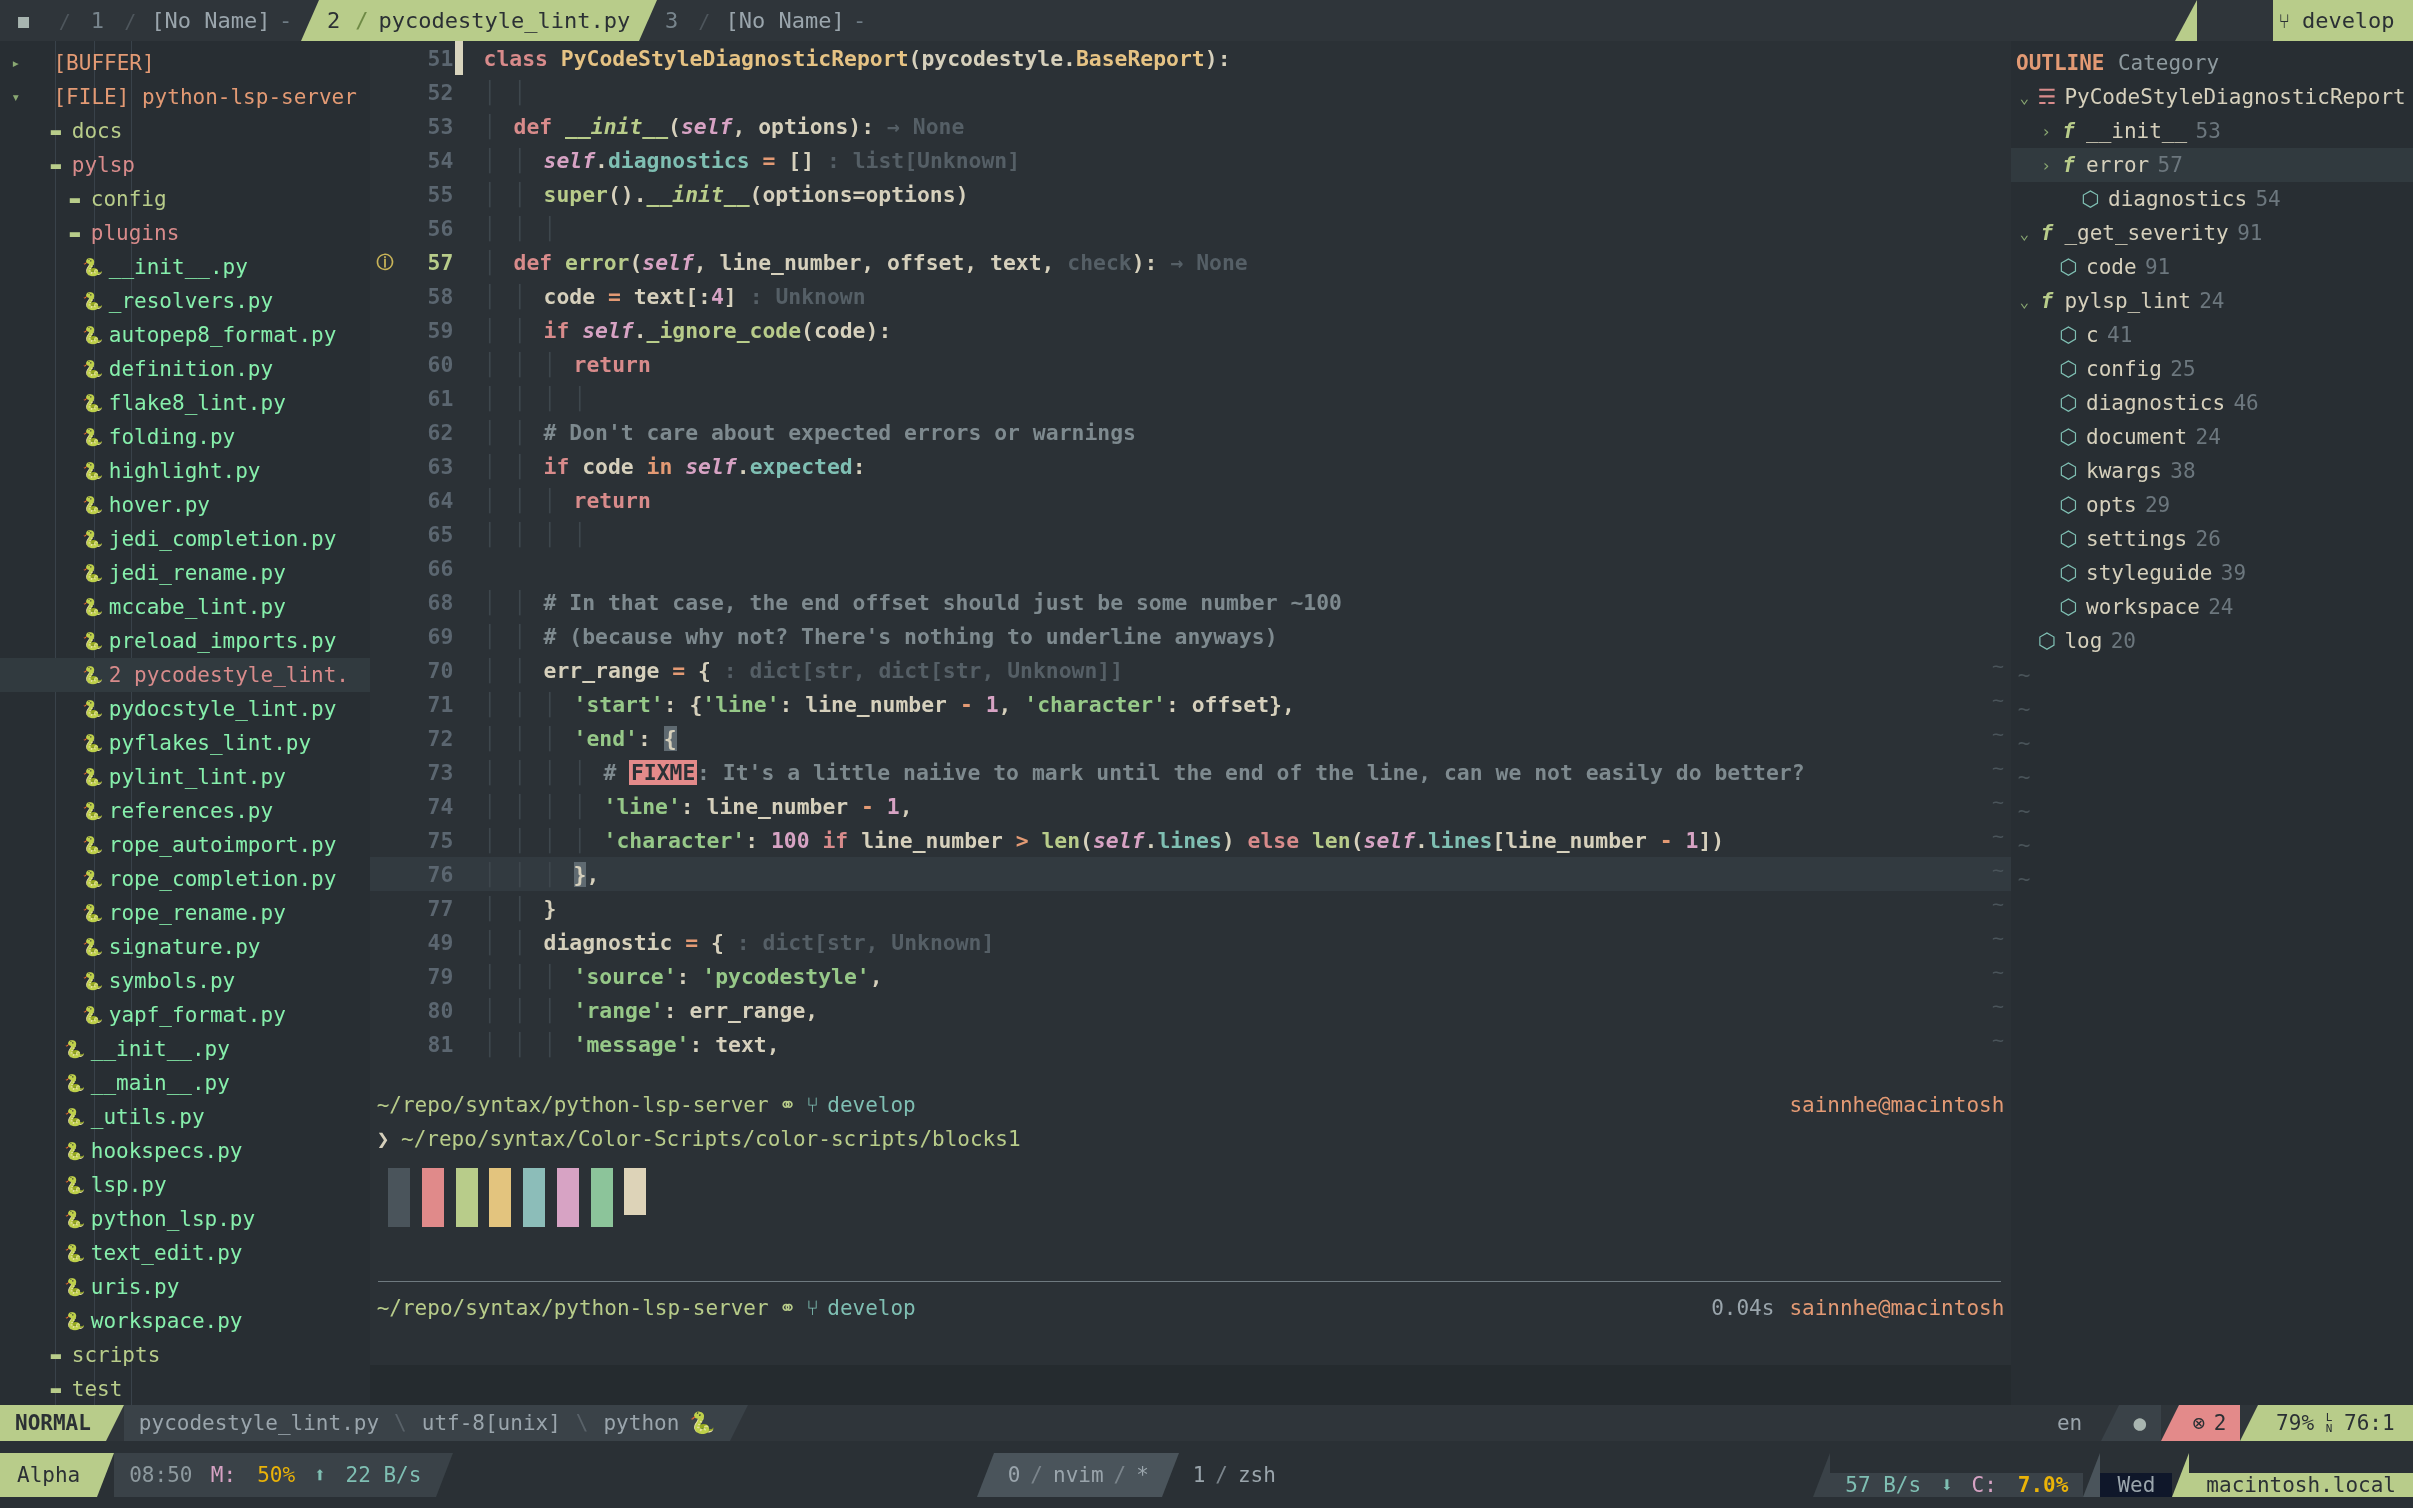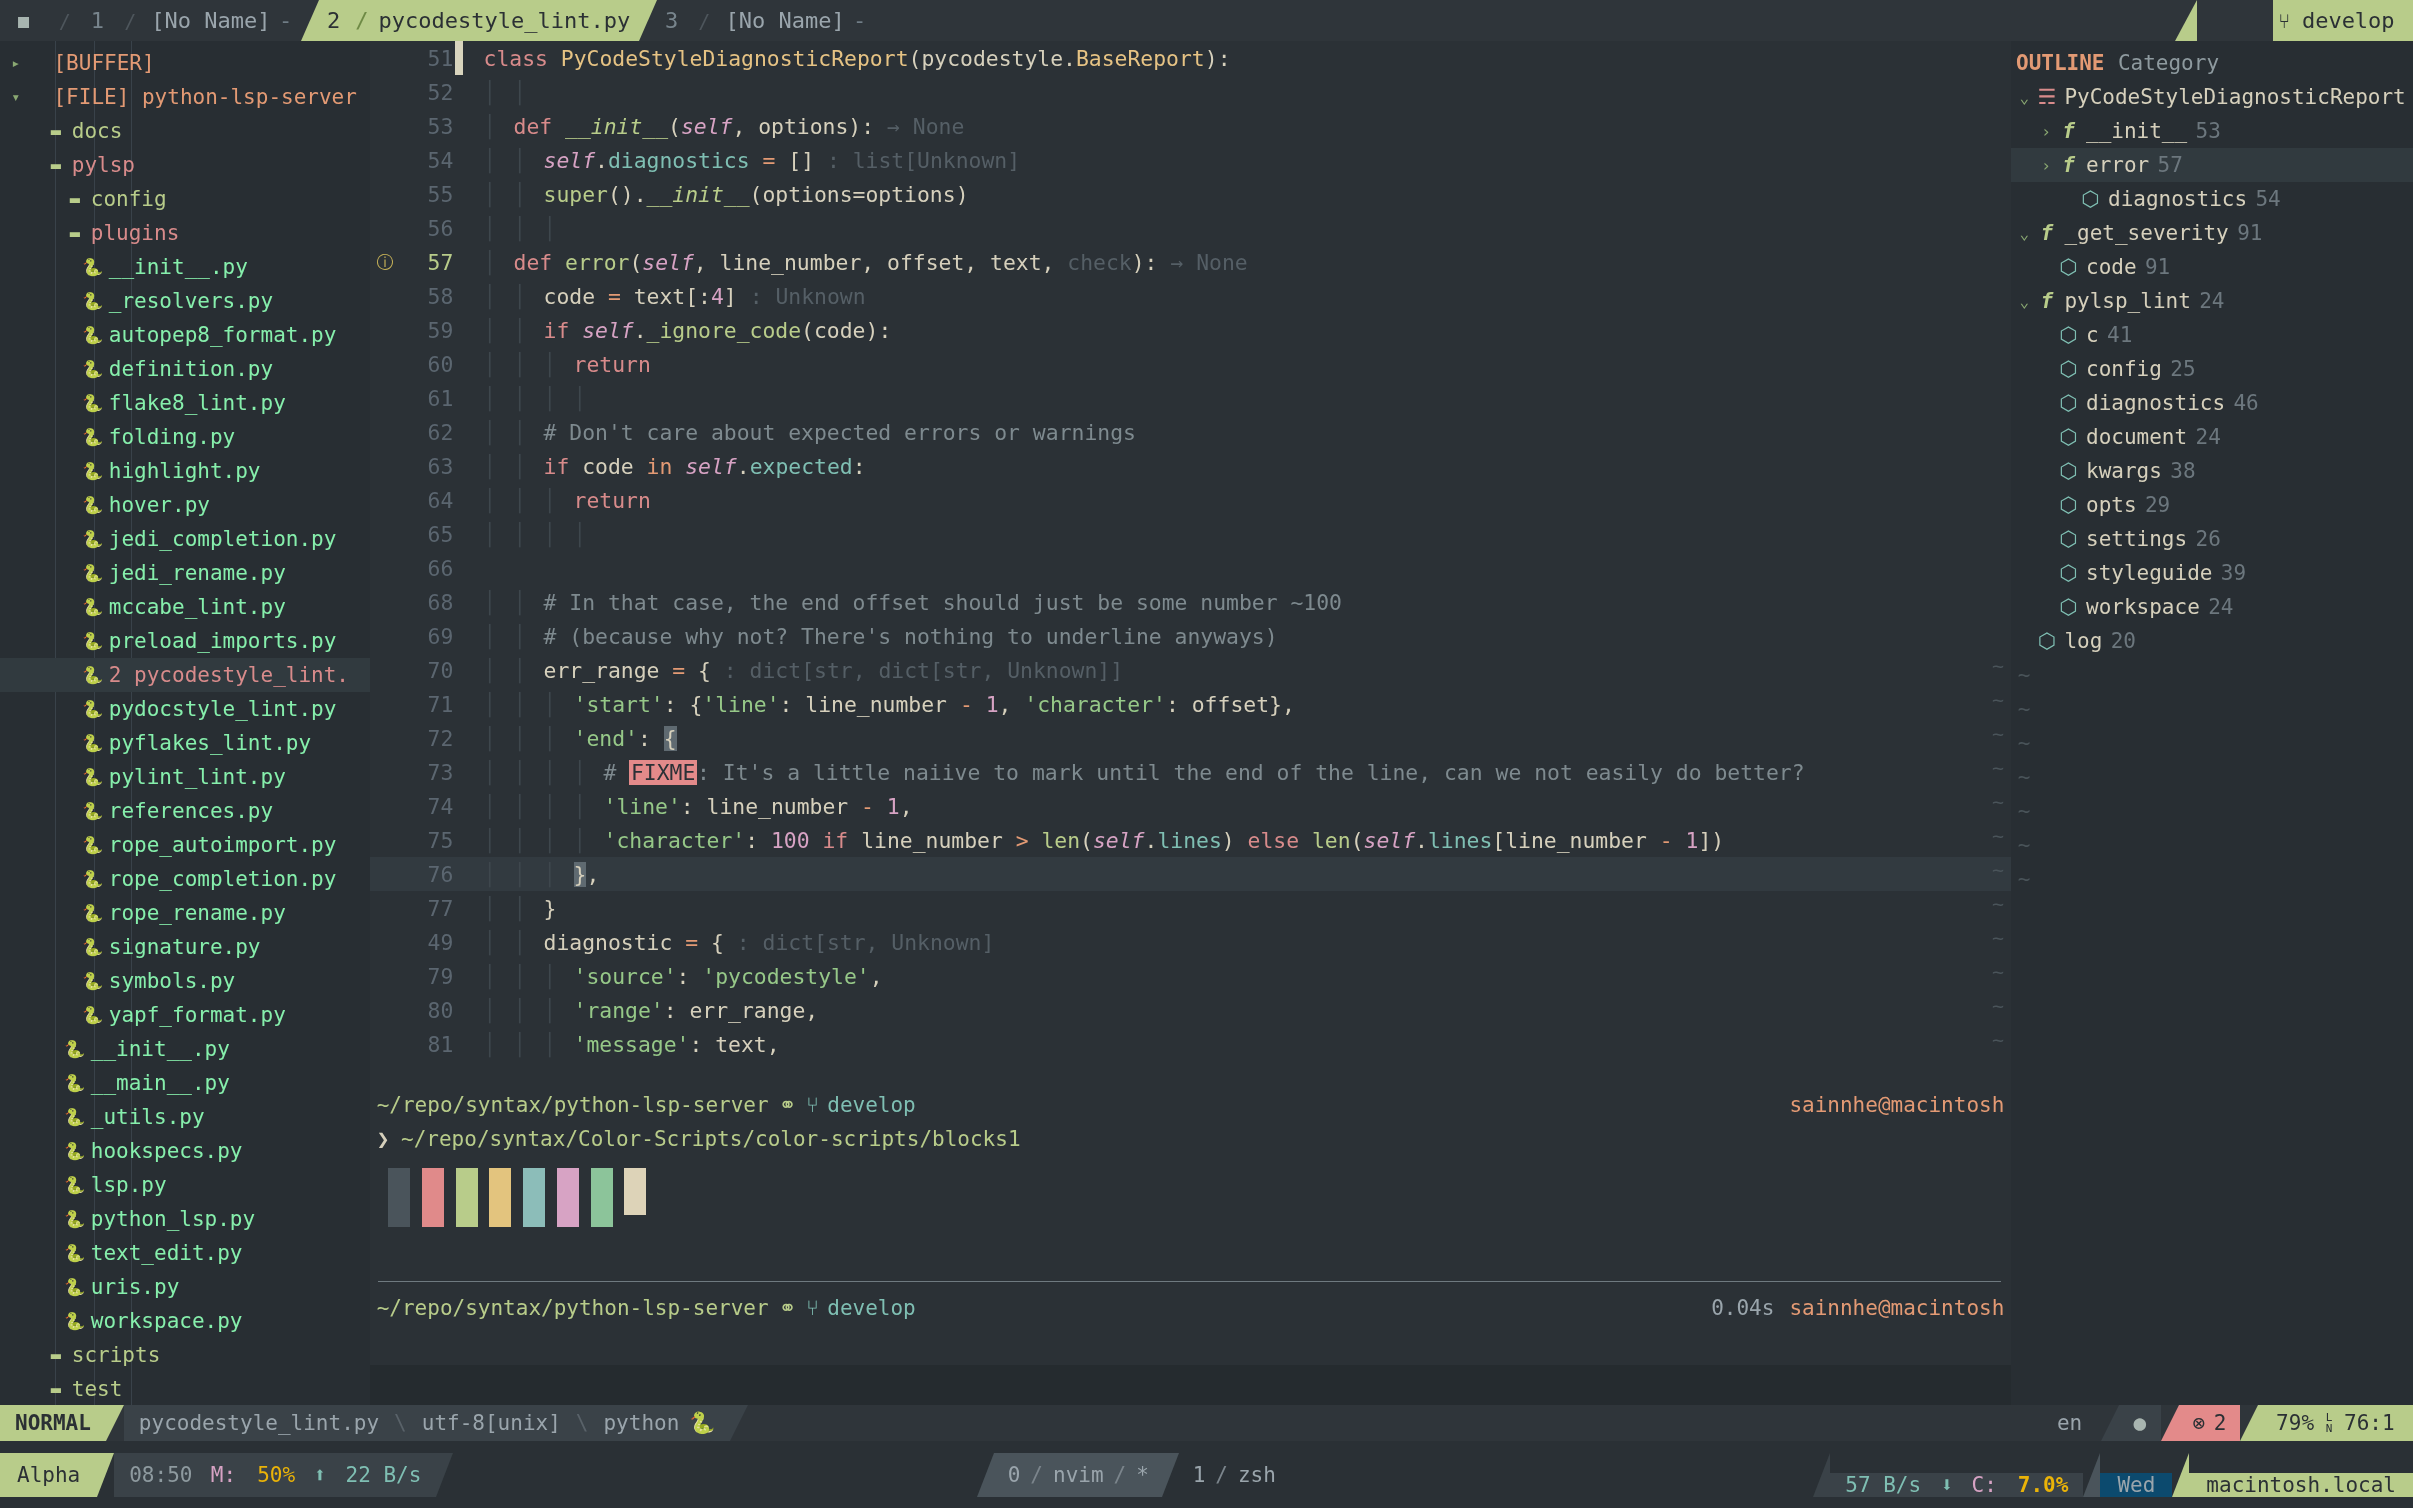--- a/index.html
+++ b/index.html
@@ -60,21 +60,21 @@
   .c-green  { color:#b8cc8a; }
   .c-red    { color:#d88b8b; }
   .c-cream  { color:#86efac; }
   .guide { position:absolute; top:0; bottom:0; width:0.8px; background:#39424a; }
 
   
   .editor {
     position:absolute; left:370px; top:41px; right:402px; height:1039px;
     background:#2b3136; overflow:hidden;
   }
-  .ed-row { height:34px; display:flex; align-items:center; white-space:nowrap; font-size:21.4px;}
+  .ed-row { height:34px; display:flex; align-items:center; white-space:nowrap; font-size:21.4px;font-weight:bold;}
   .ed-row.cur { background:#323a40; }
   .ed-sign { width:30px; text-align:center; color:#c9b458; font-size:17px; flex:0 0 auto;}
   .ed-lnum { width:55px; text-align:right; color:#5b6670; flex:0 0 auto; padding-right:1.7px;}
   .ed-lnum.cur { color:#b8cc8a; }
   .ed-code { padding-left:28.5px; position:relative; }
   .ind { display:inline-block; width:30px; color:#3e474d; }
   .ind::before { content:"\2502"; }
   .cursorline-bar { position:absolute; left:0; top:0; width:8.4px; height:34px; background:#d8d4bd; }
   .blockcur { background:#5f6a71; color:#d6d0bc; }
 
@@ -161,21 +161,21 @@
   .tx-win.act { background:#4a545b; }
   .tx-win-slant-in { width:0;height:0;border-style:solid;border-width:0 0 44px 17px;
     border-color:transparent transparent #4a545b transparent;}
   .tx-win-slant-out { width:0;height:0;border-style:solid;border-width:44px 17px 0 0;
     border-color:#4a545b transparent transparent transparent;}
   .tx-sep { color:#7b858c; display:flex; align-items:center; }
   .tx-right { margin-left:auto; display:flex; align-items:flex-end; }
   .tx-r-dark { background:#3a4248; display:flex; align-items:center; padding:0 15px; gap:18.4px;}
   .tx-r-slant-in { width:0;height:0;border-style:solid;border-width:0 0 44px 17px;
     border-color:transparent transparent #3a4248 transparent;}
-  .tx-r-mid { background:#0c4a6e; display:flex; align-items:center; padding:0 17px; color:#9aa5ac;}
+  .tx-r-mid { background:#0f172a; display:flex; align-items:center; padding:0 17px; color:#9aa5ac;}
   .tx-r-slant-mid { width:0;height:0;border-style:solid;border-width:0 0 44px 17px;
     border-color:transparent transparent #4a545b transparent;}
   .tx-r-green { background:#b8cc8a; color:#2b3034; display:flex; align-items:center; padding:0 17px;}
   .tx-r-slant-green { width:0;height:0;border-style:solid;border-width:0 0 44px 17px;
     border-color:transparent transparent #b8cc8a transparent;}
   .c-cyan { color:#7fbfb3; }
   .c-pink { color:#d7a3c4; }
   .c-yellowgreen { color:#eab308; }
   .c-grey { color:#8e9a9f; }
 </style>

